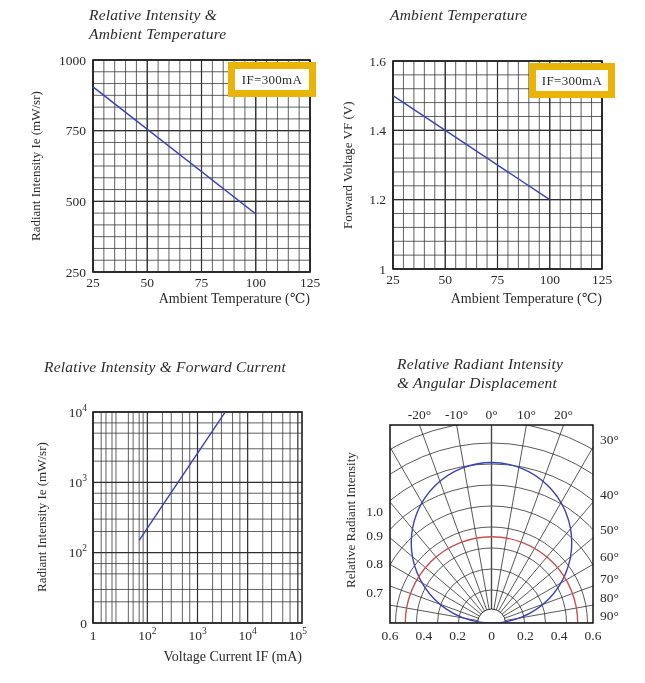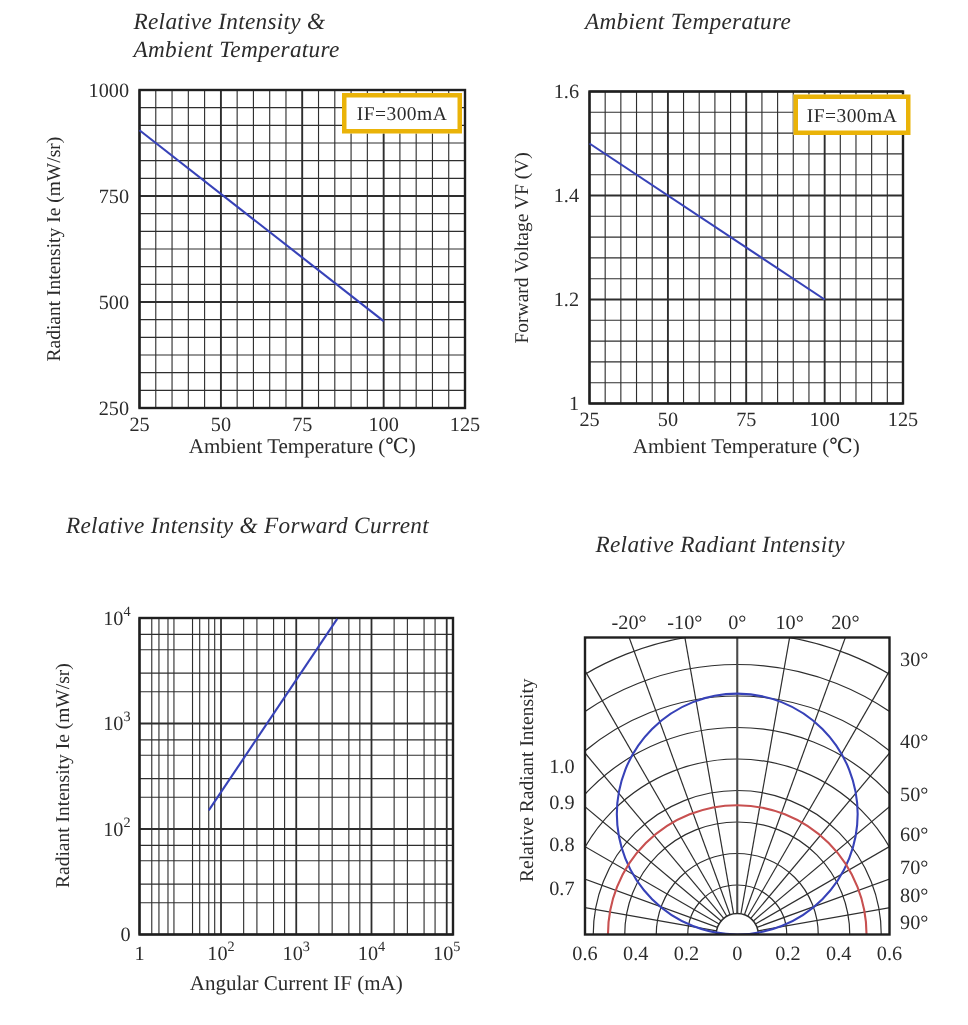--- a/index.html
+++ b/index.html
@@ -2,41 +2,41 @@
 <html><head>
 <meta charset="utf-8">
 <style>
   html,body{margin:0;padding:0;background:#ffffff;}
   #canvas{
     position:relative;width:645px;height:683px;background:#ffffff;
     font-family:"Liberation Serif","DejaVu Serif",serif;color:#2b2b2b;overflow:hidden;
   }
   #plot-svg{position:absolute;left:0;top:0;}
   .title{position:absolute;font-size:15.5px;line-height:19px;letter-spacing:.2px;font-style:italic;}
-  .xlabel{position:absolute;font-size:14px;text-align:center;}
+  .xlabel{position:absolute;font-size:14px;text-align:right;}
   .vlabel{
     position:absolute;font-size:13px;writing-mode:vertical-rl;transform:rotate(180deg);
     display:flex;align-items:center;justify-content:center;white-space:nowrap;
   }
   .legend{
-    position:absolute;border:3px solid #eab308;background:#ffffff;font-size:13px;
+    position:absolute;border:7px solid #eab308;background:#ffffff;font-size:13px;
     display:flex;align-items:center;justify-content:center;letter-spacing:.3px;
   }
   
   .c1-title{left:89px;top:5px;}
   .c1-ylabel{left:28px;top:60px;height:212px;}
   .c1-xlabel{left:93px;top:290px;width:217px;}
   .c1-legend{left:228px;top:62px;width:74px;height:21px;}
   
   .c2-title{left:390px;top:5px;}
   .c2-ylabel{left:340px;top:61px;height:208px;}
   .c2-xlabel{left:393px;top:290px;width:209px;}
   .c2-legend{left:529px;top:63px;width:72px;height:21px;}
   
-  .c3-title{left:44px;top:341px;}
+  .c3-title{left:44px;top:357px;}
   .c3-ylabel{left:34px;top:412px;height:211px;}
   .c3-xlabel{left:93px;top:649px;width:209px;}
   
   .c4-title{left:397px;top:354px;}
   .c4-ylabel{left:343px;top:430px;height:180px;}
 </style>
 </head>
 <body>
 
 <div id="canvas">
@@ -299,23 +299,24 @@
       <div>Ambient Temperature</div>
     </div>
     <div class="vlabel c2-ylabel">Forward Voltage VF (V)</div>
     <div class="xlabel c2-xlabel">Ambient Temperature (℃)</div>
     <div class="legend c2-legend">IF=300mA</div>
   </section>
 
   <section>
     <div class="title c3-title">Relative Intensity &amp; Forward Current</div>
     <div class="vlabel c3-ylabel">Radiant Intensity Ie (mW/sr)</div>
-    <div class="xlabel c3-xlabel">Angular Current IF (mA)</div>
+    <div class="xlabel c3-xlabel">Voltage Current IF (mA)</div>
   </section>
 
   <section>
     <div class="title c4-title">
       <div>Relative Radiant Intensity</div>
+      <div>&amp; Angular Displacement</div>
     </div>
     <div class="vlabel c4-ylabel">Relative Radiant Intensity</div>
   </section>
 
 </div>
 
 </body></html>

